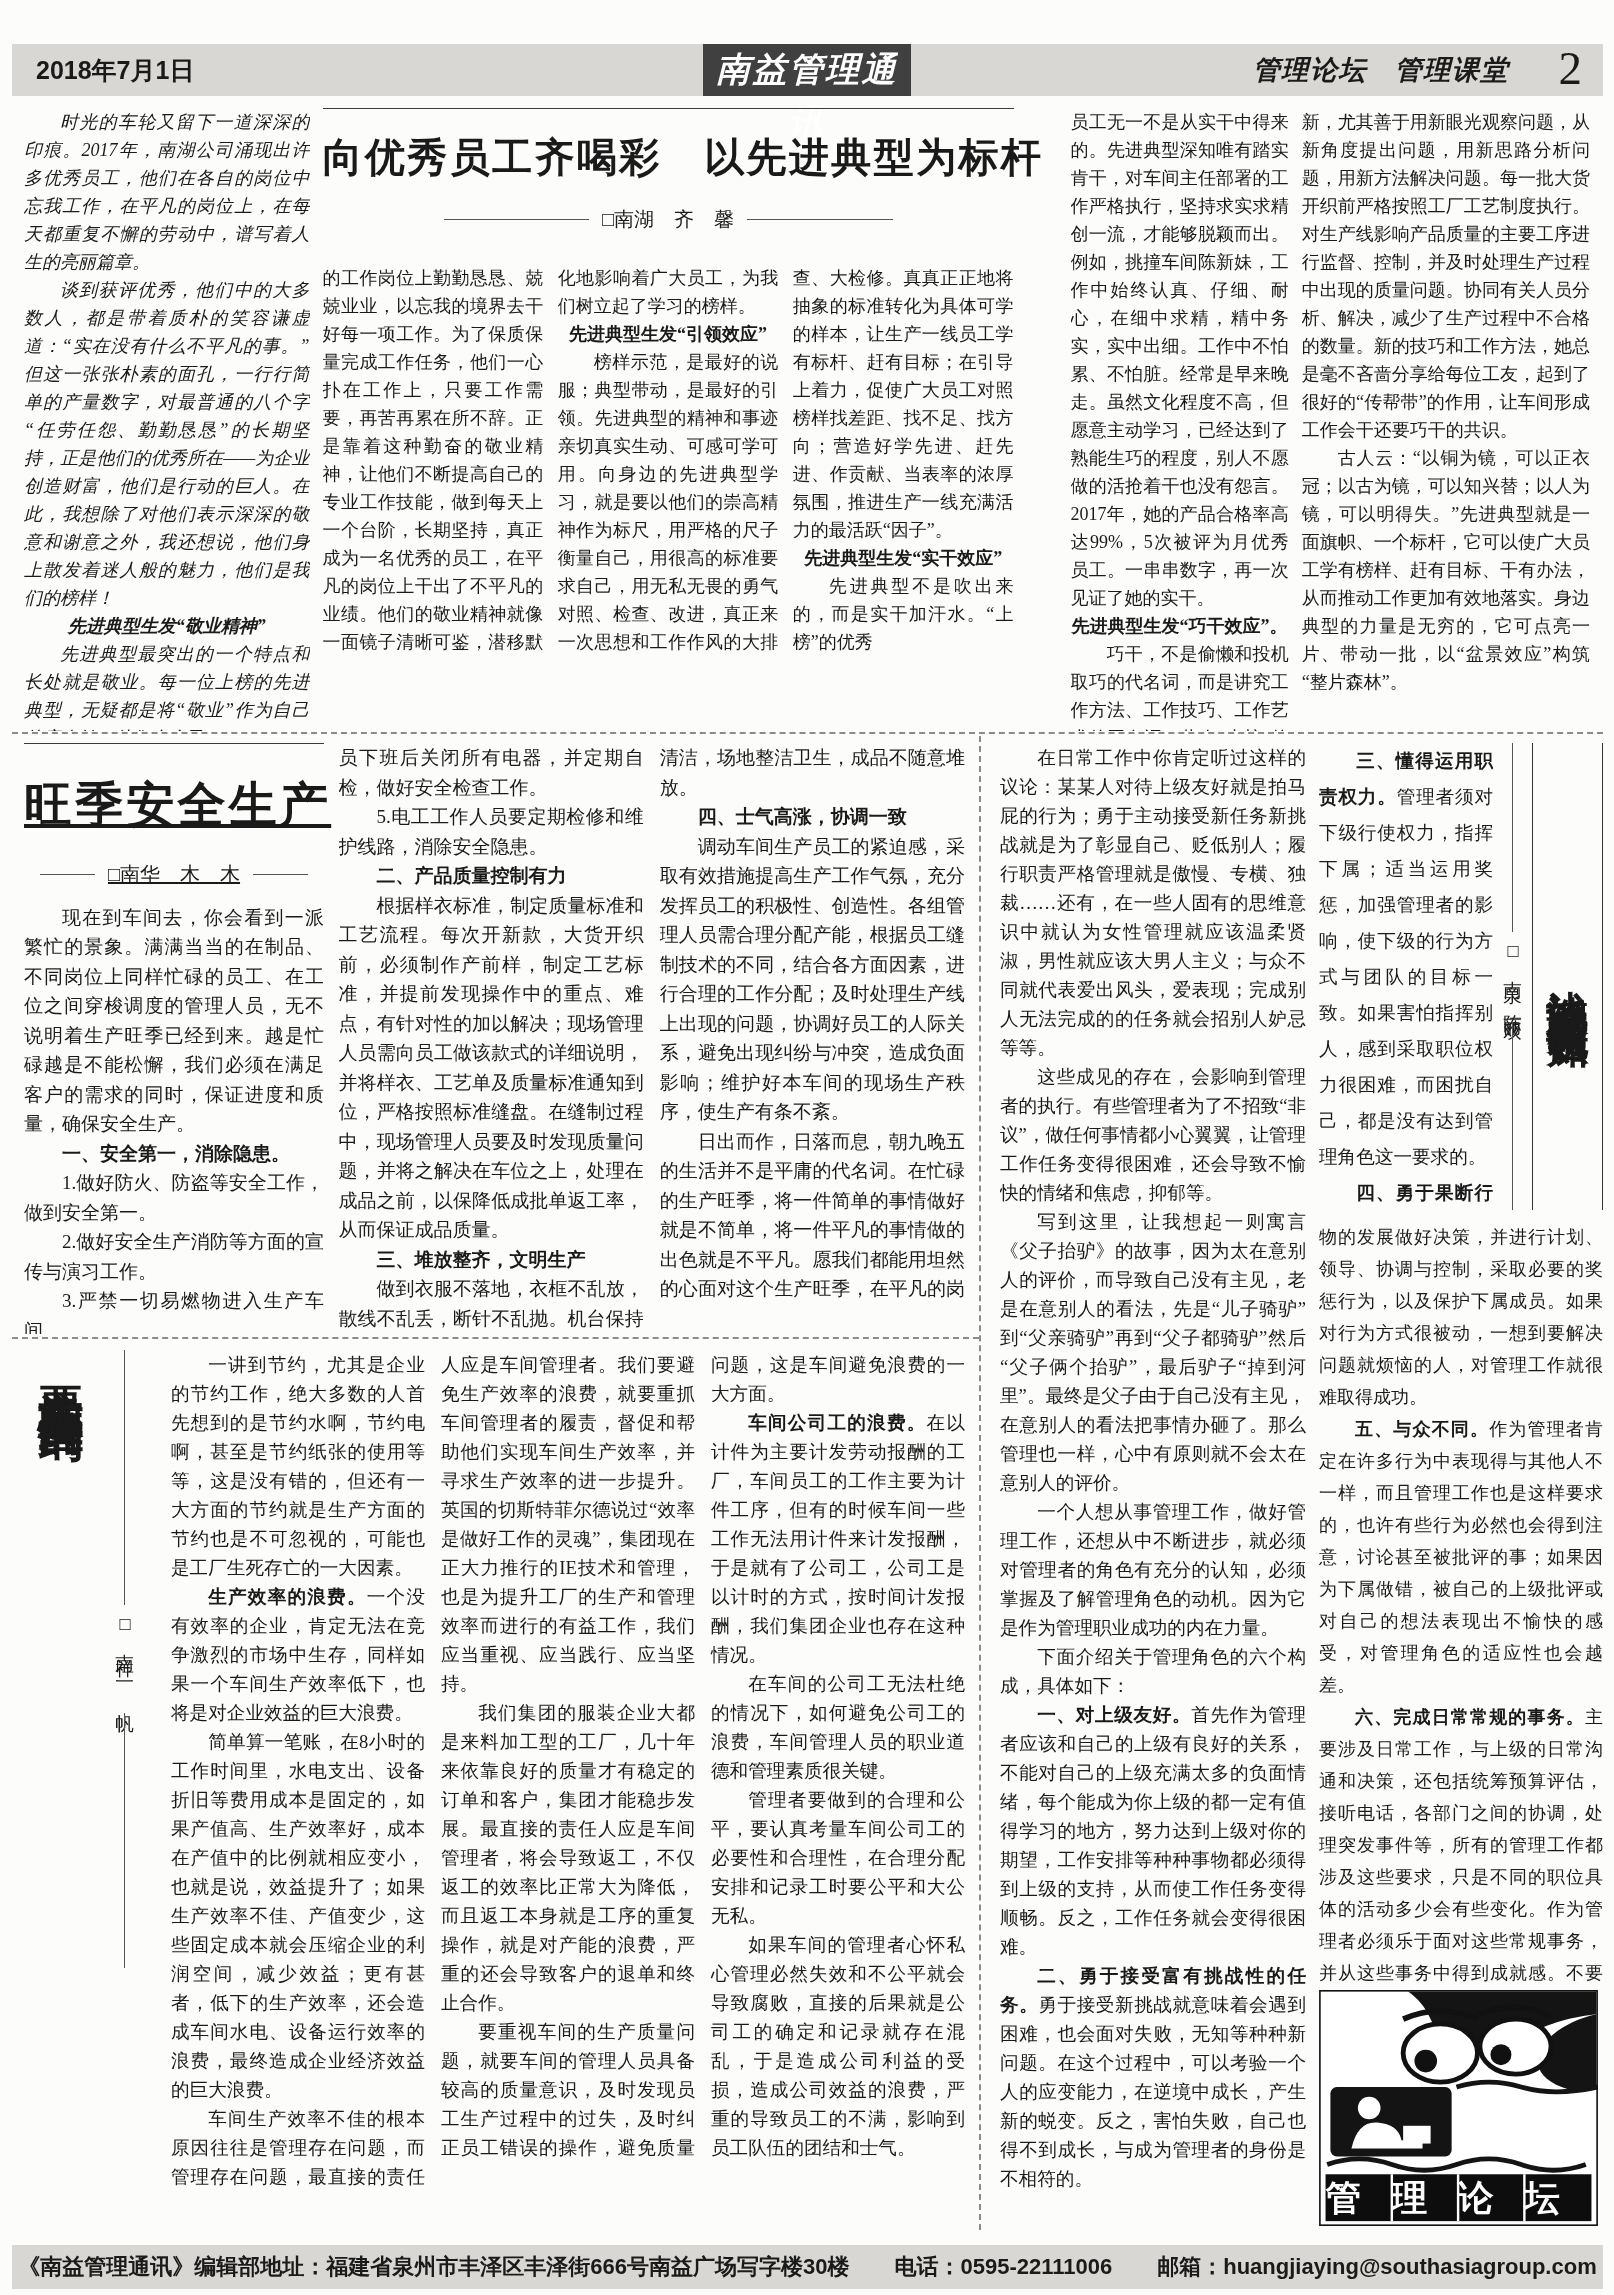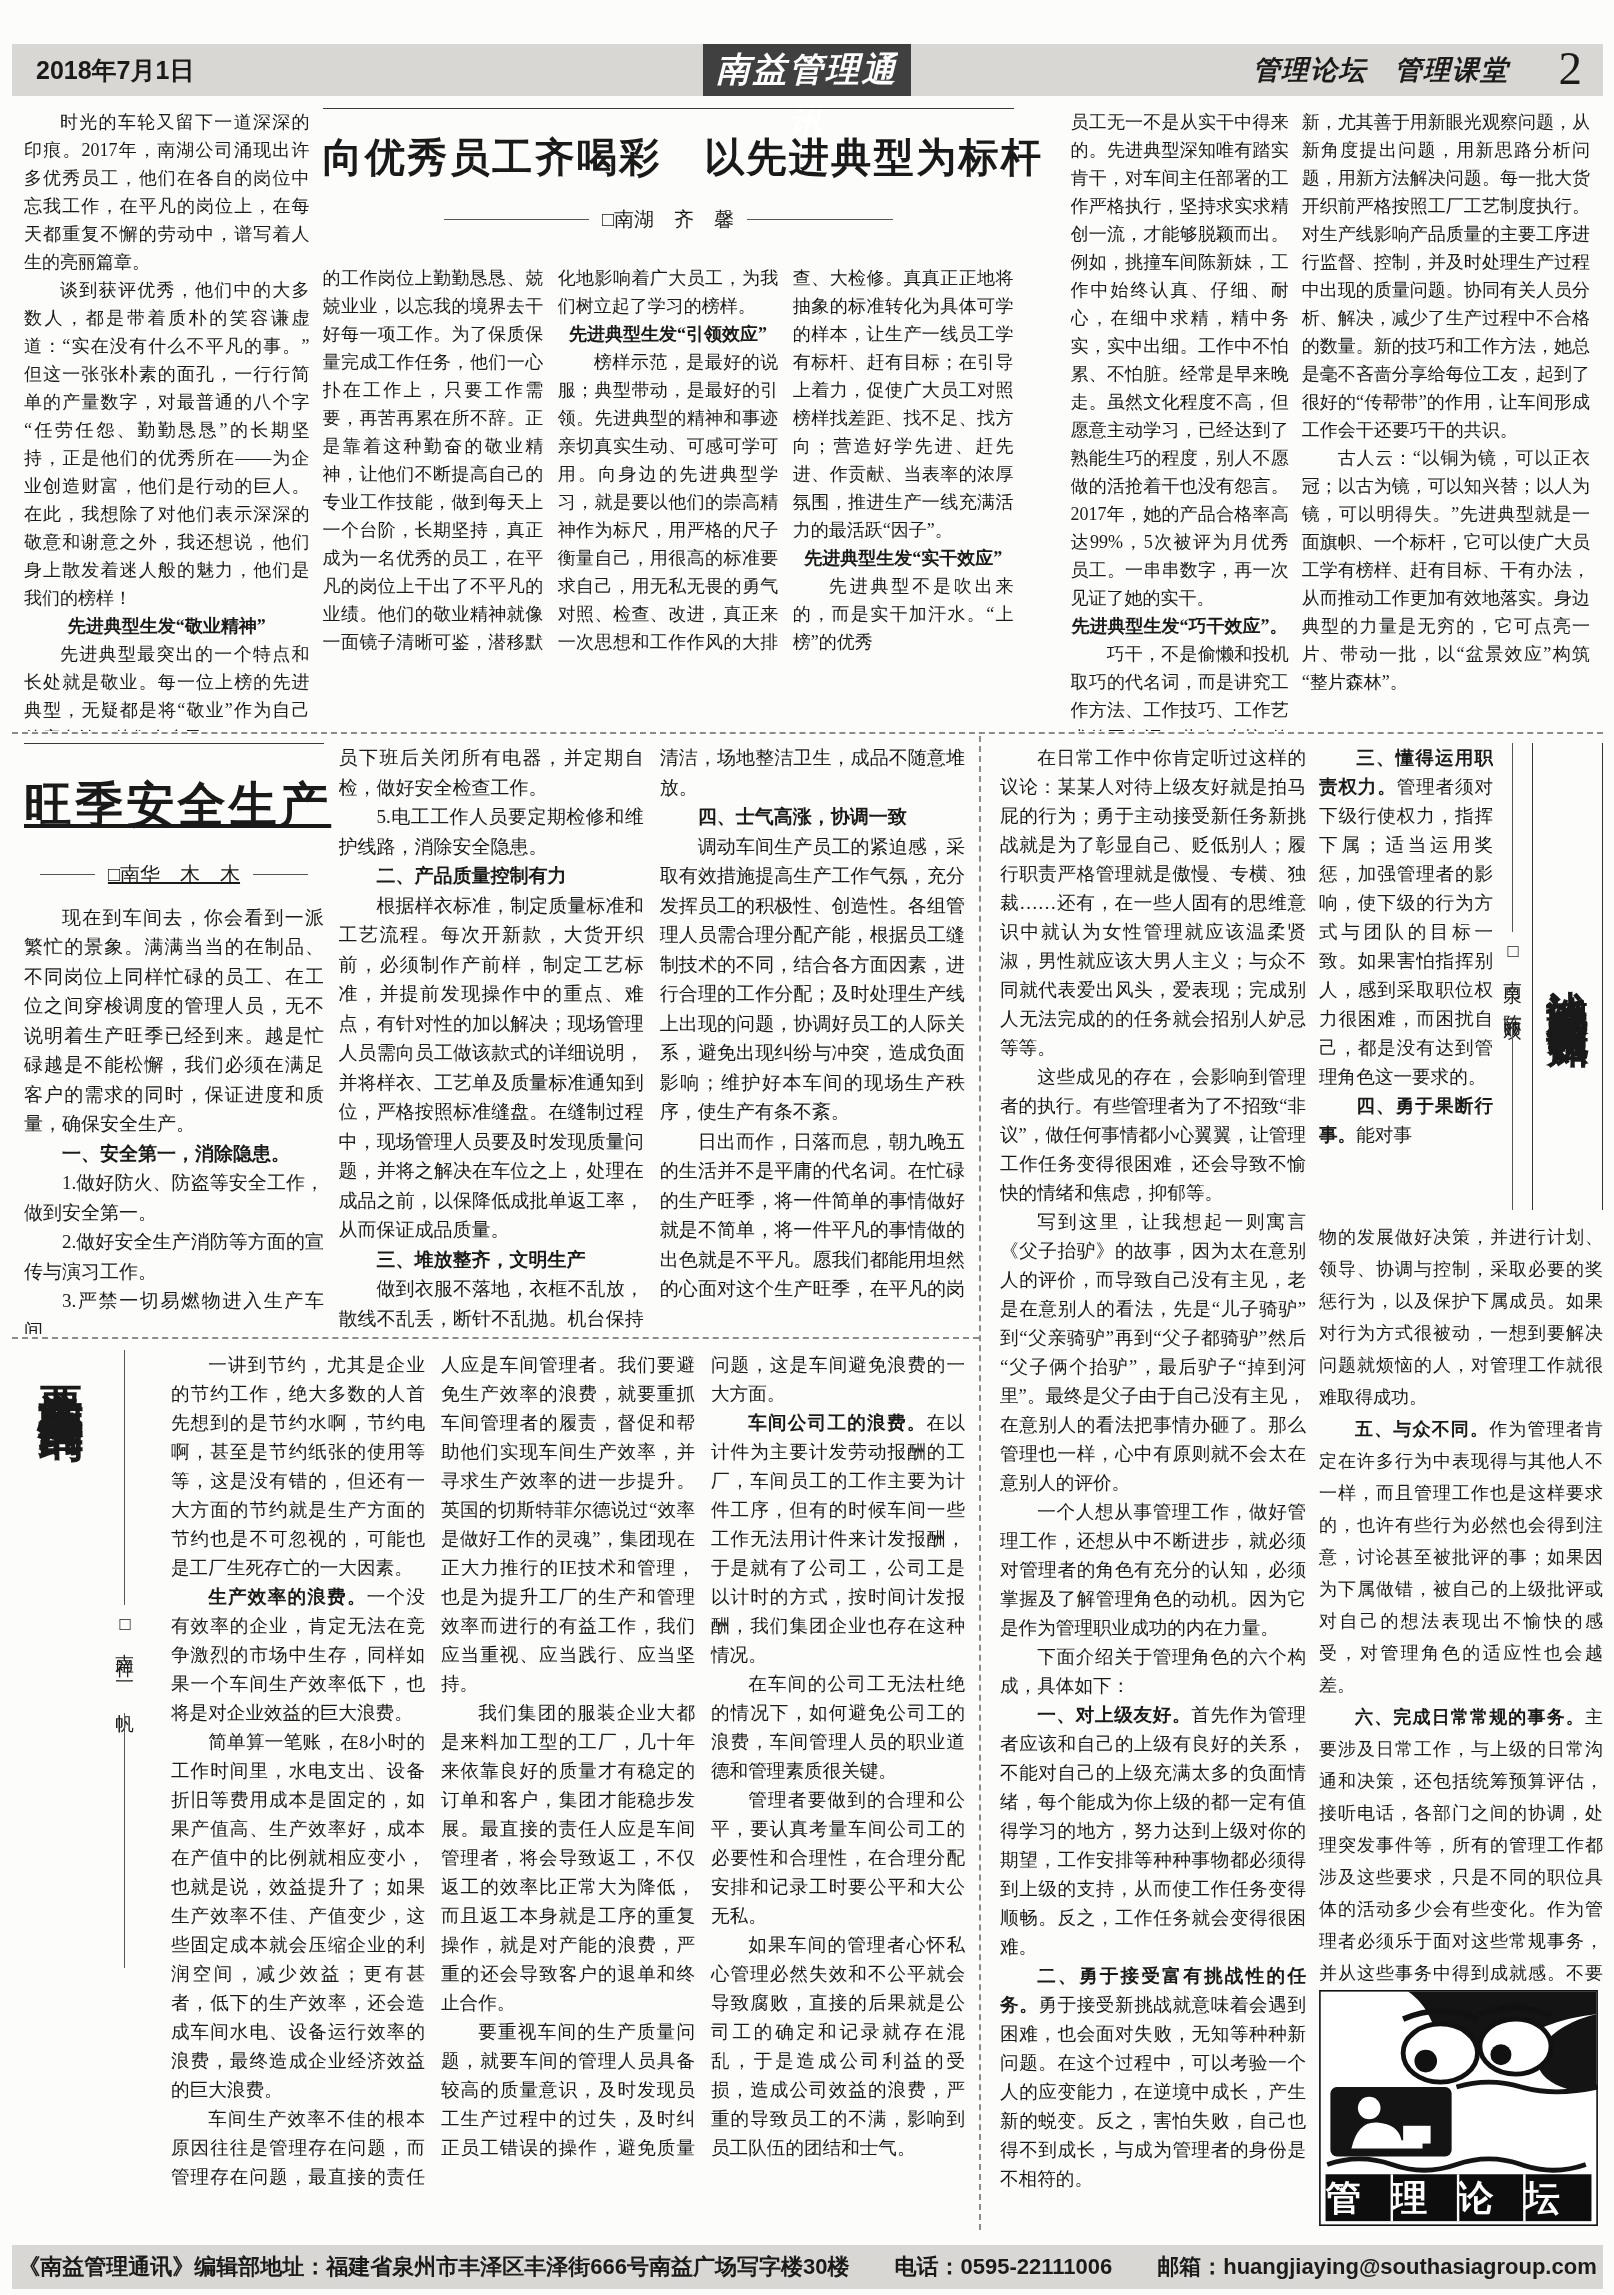--- a/index.html
+++ b/index.html
@@ -21,21 +21,21 @@
   
   .col{overflow:hidden;text-align:justify;}
   p.para{margin:0;text-indent:2em;}
   p.ni{text-indent:0;}
   p.ctr{text-align:center;text-indent:0;font-weight:bold;}
   p.para b{font-weight:bold;}
 
   
   .band-top{position:absolute;left:24px;top:108px;width:1566px;height:623px;display:flex;gap:13px;}
   .band-top .para{font-size:18px;line-height:28px;}
-  .c0{width:305px;}
+  .c0{width:305px;font-style:italic;}
   .cmid{width:691px;display:flex;flex-direction:column;}
   .title-block{border-top:1.6px solid #3a3a3a;padding-top:21px;text-align:center;}
   .title-block h1{margin:0;font-size:40px;letter-spacing:2.4px;white-space:nowrap;}
   .byline-row{display:flex;align-items:center;gap:13px;margin:21px 121px 4.8px 121px;}
   .rule{flex:1;height:1.6px;background:#555;}
   .byline{font-size:20px;white-space:nowrap;}
   .cmid-body{flex:1;column-count:3;column-gap:14.5px;margin-top:26px;overflow:hidden;}
   .c4{width:233px;margin-left:44px;}
   .c5{width:308px;}
 
@@ -54,21 +54,21 @@
   .safety-body{flex:1;overflow:hidden;margin-top:8px;}
   .safety-right{flex:1;column-count:2;column-gap:16px;overflow:hidden;}
 
   
   .role-region{position:absolute;left:1000px;top:743px;width:603px;height:1489px;display:flex;gap:13px;}
   .role-main{width:312px;overflow:hidden;}
   .role-main .para{font-size:18.6px;line-height:29px;}
   .role-right{flex:1;display:flex;flex-direction:column;}
   .role-top{height:467px;display:flex;gap:6.5px;}
   .role-narrow{width:174px;overflow:hidden;}
-  .role-narrow .para{font-size:18.6px;line-height:29px;}
+  .role-narrow .para{font-size:18.6px;line-height:36px;}
   .vcol{display:flex;flex-direction:column;align-items:center;}
   .vseg{width:1.6px;background:#555;flex:1;}
   .vbyline{writing-mode:vertical-rl;font-size:18.6px;letter-spacing:4.8px;padding:8px 0;white-space:nowrap;}
   .role-title-col{width:69px;border-left:1.6px solid #333;border-right:1.6px solid #333;
                   display:flex;align-items:center;justify-content:center;}
   .role-title-col h3{margin:0;writing-mode:vertical-rl;font-size:42px;font-weight:bold;letter-spacing:4px;white-space:nowrap;}
   .role-bottom{height:762px;overflow:hidden;margin-top:11.3px;}
   .role-bottom .para{font-size:18px;line-height:32px;}
 
   

